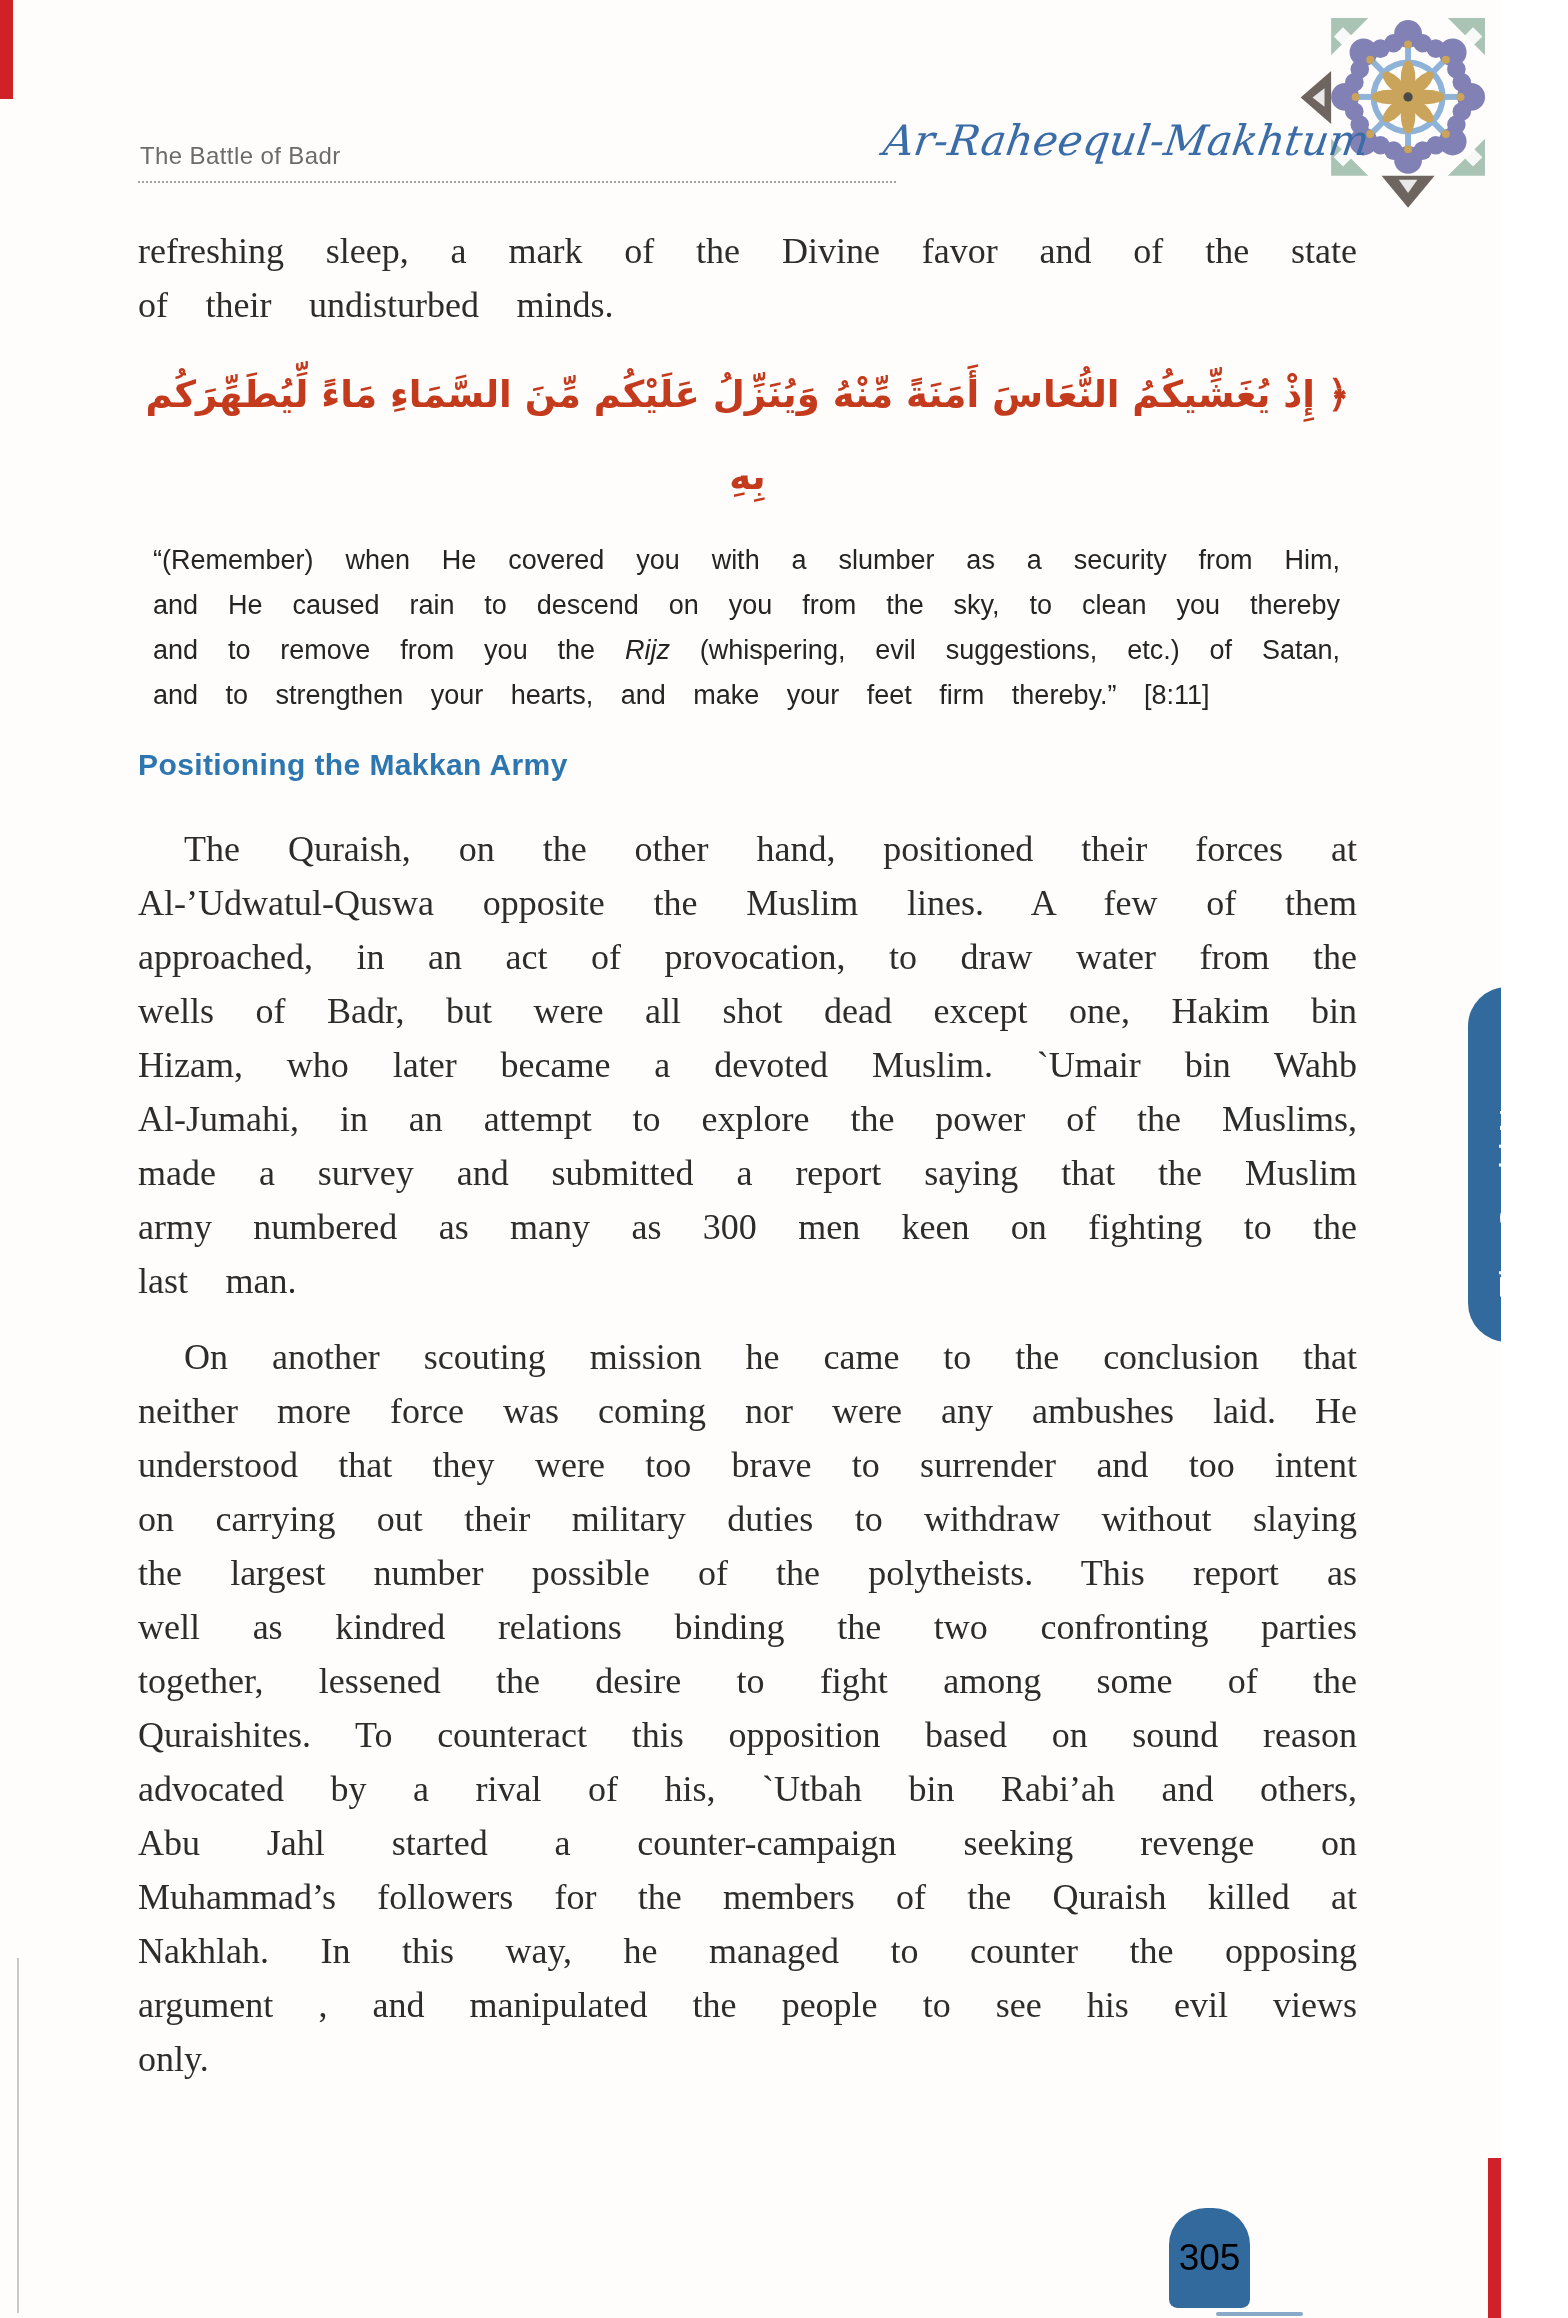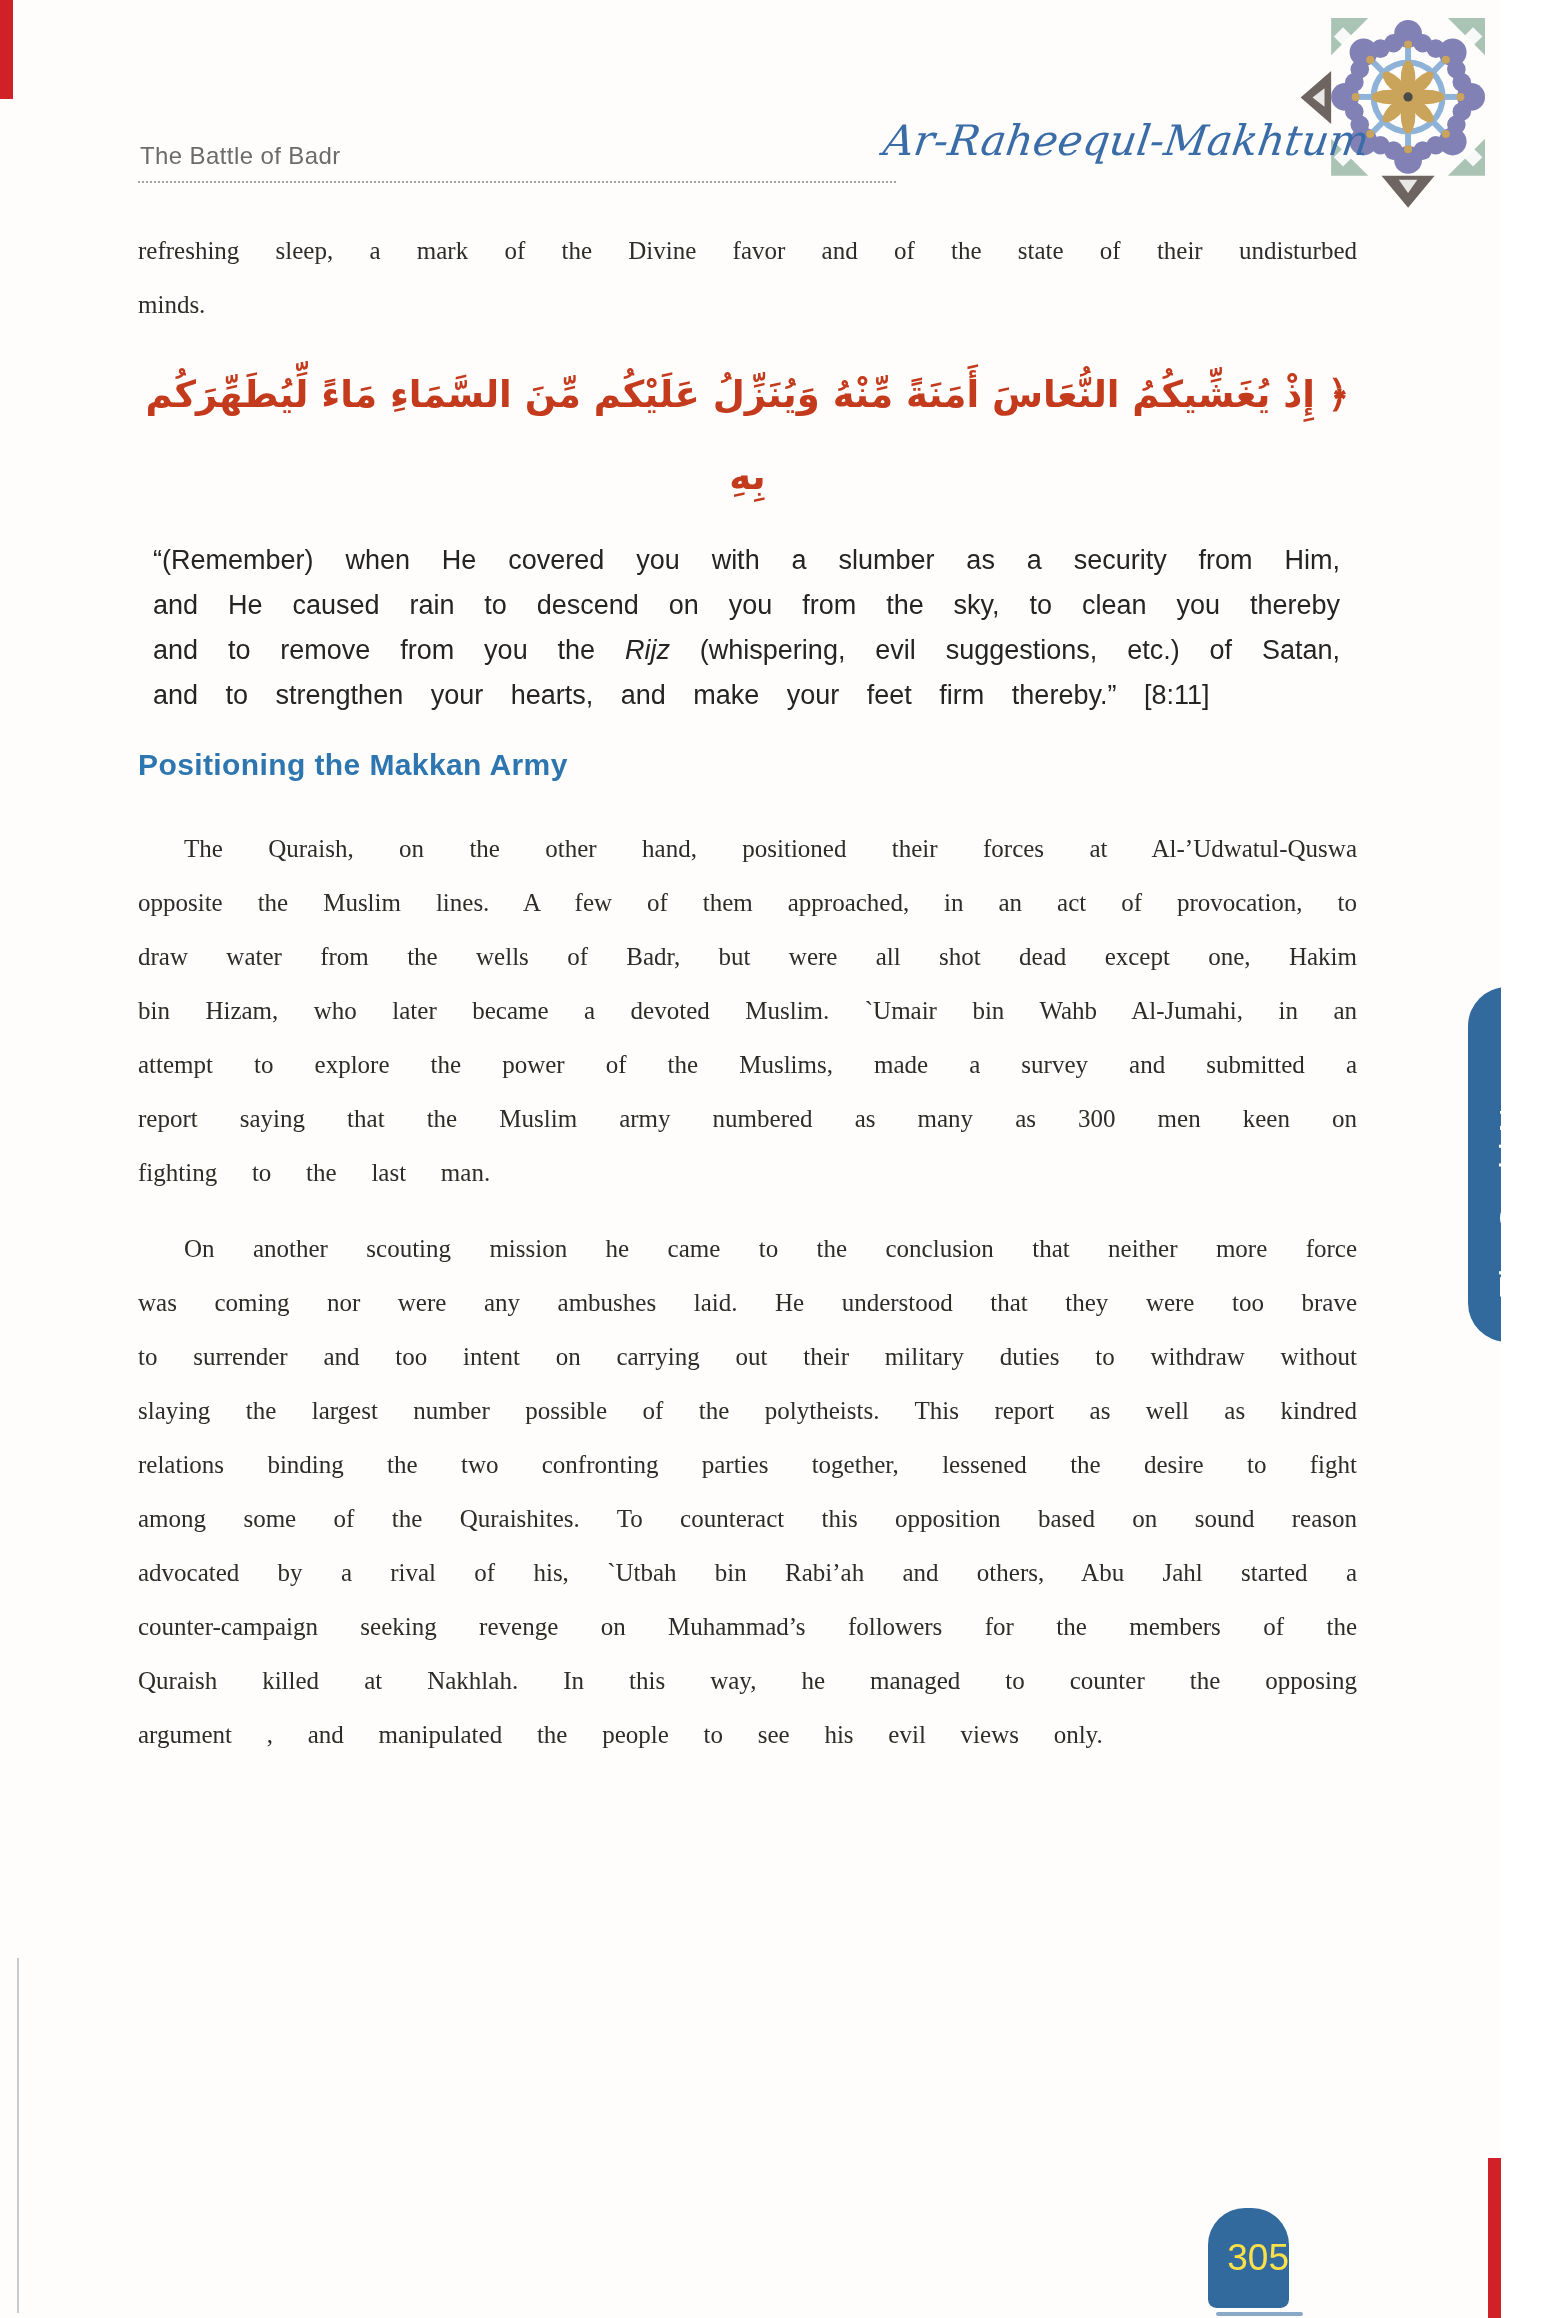--- a/index.html
+++ b/index.html
@@ -18,21 +18,21 @@
   .head-rule{position:absolute;left:138px;top:181px;width:758px;border-bottom:2.5px dotted #a3a3a3;}
   .book-script{position:absolute;left:884px;top:116px;width:452px;text-align:center;
            font-family:"DejaVu Serif",serif;font-style:italic;font-size:42px;
            color:var(--script-blue,#3a6ca8);transform:skewX(-8deg);white-space:nowrap;}
 
   
   .ornament{position:absolute;right:11.7px;top:10px;}
 
   
   .content{position:absolute;left:138px;top:224px;width:1219px;}
-  .body{font-family:"Liberation Serif",serif;font-size:25px;line-height:54px;
+  .body{font-family:"Liberation Serif",serif;font-size:36px;line-height:54px;
         color:var(--body-ink,#2e2c29);text-align:justify;word-spacing:28.5px;margin:0 0 22px 0;}
   .indent{text-indent:46px;}
 
   .ayah{direction:rtl;font-family:"DejaVu Sans",sans-serif;font-weight:bold;
         color:var(--arabic-red,#c43a1c);font-size:37px;line-height:82px;text-align:center;
         margin:13.4px 0 20px 0;}
 
   .quote{font-family:"Liberation Sans",sans-serif;font-size:27px;line-height:45px;color:#242424;
          text-align:justify;word-spacing:20px;margin:0 17px 25px 15px;}
   .quote em{font-style:italic;}
@@ -40,24 +40,24 @@
   .section-heading{font-family:Liberation Sans, sans-serif;font-size:30px;font-weight:bold;
          color:var(--heading-blue,#2e76b0);margin:30px 0 40px 0;letter-spacing:0.4px;}
 
   
   .side-tab{position:absolute;left:1468px;top:987px;width:85px;height:355px;
          background:var(--tab-blue,#336a9d);border-radius:39px 0 0 39px;}
   .side-tab-label{position:absolute;left:50%;top:50%;transform:translate(-50%,-50%) rotate(-90deg);
          white-space:nowrap;color:#ffffff;font-family:"Liberation Sans",sans-serif;font-size:34px;}
 
   
-  .page-num{position:absolute;left:1208px;top:2208px;width:81px;height:100px;
+  .page-num{position:absolute;left:1169px;top:2208px;width:81px;height:100px;
          background:var(--tab-blue,#336a9d);border-radius:37px 37px 8.4px 8.4px;
-         display:flex;align-items:center;justify-content:flex-end;
-         color:#fde047;font-family:"Liberation Sans",sans-serif;font-size:37px;}
+         display:flex;align-items:center;justify-content:center;
+         color:#000000;font-family:"Liberation Sans",sans-serif;font-size:37px;}
   .page-num-rule{position:absolute;left:1216px;top:2312px;width:87px;height:4.2px;
          background:#8aa9c8;border-radius:2.5px;}
 </style>
 </head>
 <body>
 
 <div class="page">
 
   <div class="red-mark red-mark-top"></div>
   <div class="red-mark red-mark-bottom"></div>

